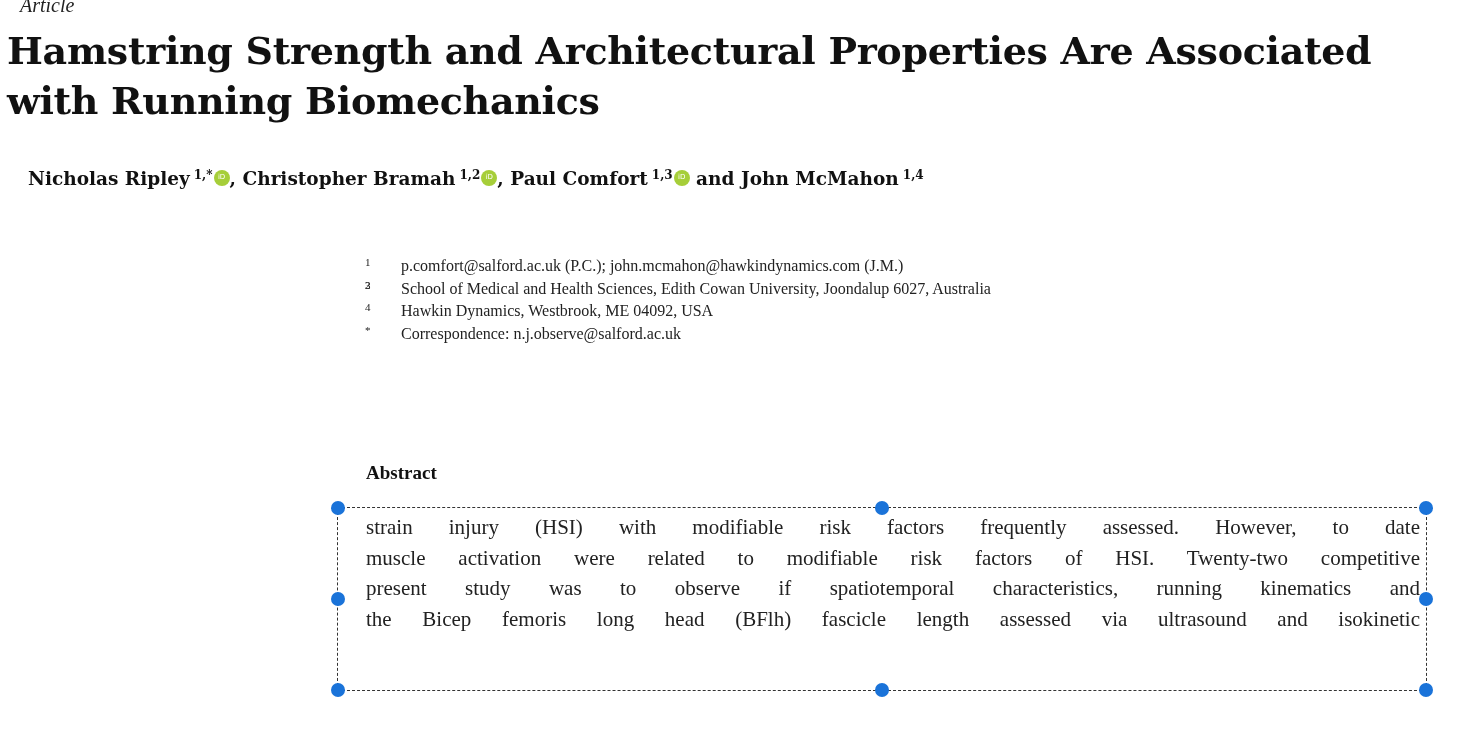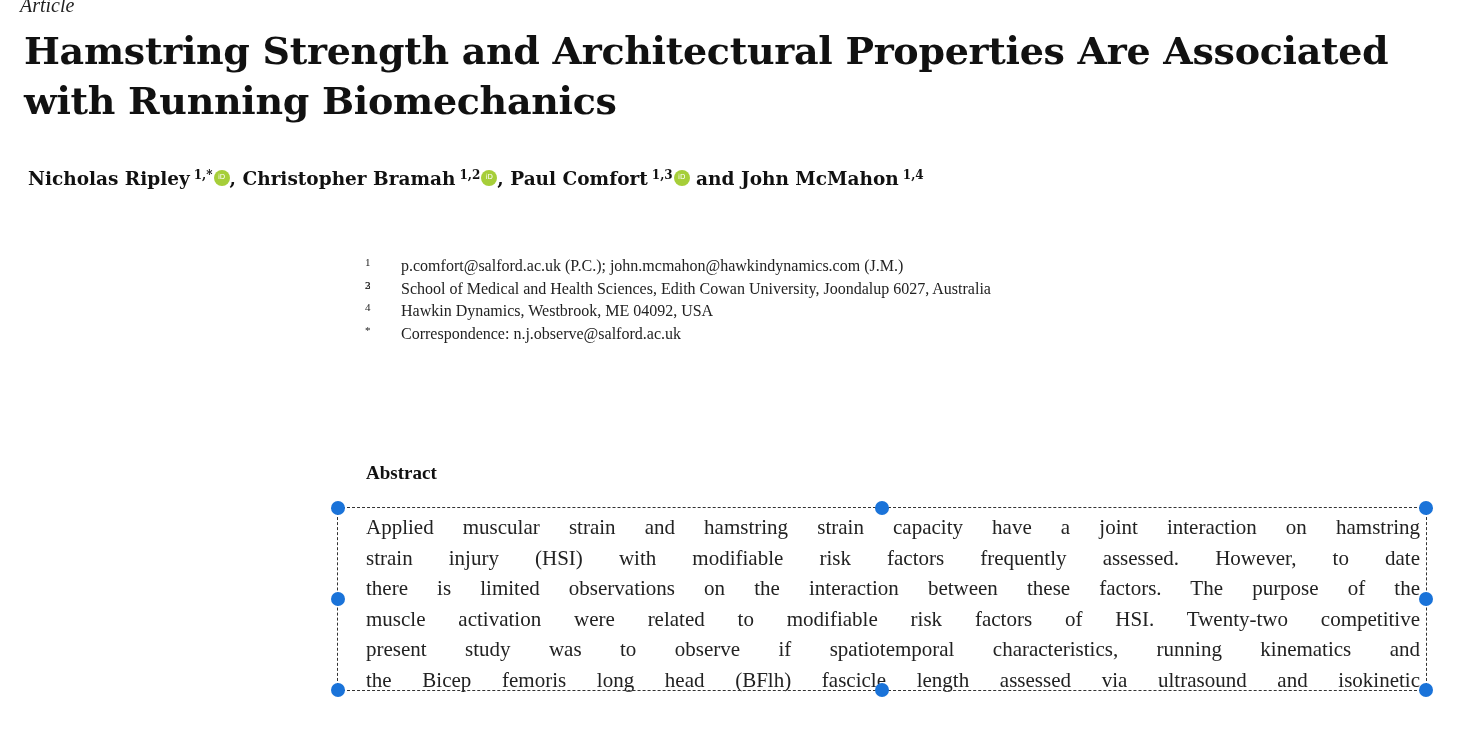--- a/index.html
+++ b/index.html
@@ -1,18 +1,18 @@
 <!DOCTYPE html>
 <html><head>
 <meta charset="utf-8">
 <style>
   html, body { margin: 0; padding: 0; background: #ffffff; }
   body { width: 1460px; height: 752px; overflow: hidden; position: relative; font-family: "DejaVu Serif", "Liberation Serif", serif; color: #111; }
   .article-type { position: absolute; left: 20px; top: -6px; font-style: italic; font-size: 20px; color: #222; font-family: "Liberation Serif", serif; }
-  .title { position: absolute; left: 24px; top: 26px; width: 1420px; margin: 0; font-family: "DejaVu Serif", serif; font-weight: bold; font-size: 38px; line-height: 50px; letter-spacing: -0.3px; color: #111; }
+  .title { position: absolute; left: 7px; top: 26px; width: 1420px; margin: 0; font-family: "DejaVu Serif", serif; font-weight: bold; font-size: 38px; line-height: 50px; letter-spacing: -0.3px; color: #111; }
   .authors { position: absolute; left: 28px; top: 168px; font-family: "DejaVu Serif", serif; font-weight: bold; font-size: 18.5px; color: #111; white-space: nowrap; }
   .authors sup { font-size: 12px; vertical-align: 6px; margin-left: 4px; }
   .orcid { display: inline-block; width: 16px; height: 16px; border-radius: 50%; background: #a6ce39; vertical-align: -1px; margin-left: 1px; position: relative; }
   .orcid::after { content: "iD"; position: absolute; left: 0; right: 0; top: 3px; text-align: center; font-size: 7px; color: #fff; font-family: "DejaVu Sans", sans-serif; font-weight: normal; }
   .affils { position: absolute; left: 365px; top: 255px; font-family: "Liberation Serif", serif; font-size: 16px; color: #222; }
   .affil { position: relative; padding-left: 36px; line-height: 22.5px; }
   .affil .num { position: absolute; left: 0; top: -4px; font-size: 11px; }
   .abstract-heading { position: absolute; left: 366px; top: 462px; font-family: "Liberation Serif", serif; font-weight: bold; font-size: 19px; color: #111; }
   .abstract-body { position: absolute; left: 366px; top: 512px; width: 1054px; font-family: "Liberation Serif", serif; font-size: 21px; line-height: 30.6px; color: #222; text-align: justify; }
   .abstract-line { display: block; text-align: justify; text-align-last: justify; white-space: nowrap; height: 30.6px; }
@@ -38,23 +38,21 @@
   <div class="affil"><span class="num"></span><span>p.comfort@salford.ac.uk (P.C.); john.mcmahon@hawkindynamics.com (J.M.)</span></div>
   <div class="affil"><span class="num">2</span></div>
   <div class="affil"><span class="num">3</span><span>School of Medical and Health Sciences, Edith Cowan University, Joondalup 6027, Australia</span></div>
   <div class="affil"><span class="num">4</span><span>Hawkin Dynamics, Westbrook, ME 04092, USA</span></div>
   <div class="affil"><span class="num">*</span><span>Correspondence: n.j.observe@salford.ac.uk</span></div>
 </div>
 
 <div class="abstract-heading">Abstract</div>
 
 <div class="abstract-body">
-  <span class="abstract-line">Applied muscular strain and hamstring strain capacity have a joint interaction on hamstring</span>
   <span class="abstract-line">strain injury (HSI) with modifiable risk factors frequently assessed.  However, to date</span>
-  <span class="abstract-line">there is limited observations on the interaction between these factors. The purpose of the</span>
   <span class="abstract-line">muscle activation were related to modifiable risk factors of HSI. Twenty-two competitive</span>
   <span class="abstract-line">present study was to observe if spatiotemporal characteristics, running kinematics and</span>
   <span class="abstract-line">the Bicep femoris long head (BFlh) fascicle length assessed via ultrasound and isokinetic</span>
 </div>
 
 <div class="selection">
   <span class="handle" style="left: 0px; top: 0px; background: rgb(26, 115, 217);"></span>
   <span class="handle" style="left: 50%; top: 0px; background: rgb(26, 115, 217);"></span>
   <span class="handle" style="left: 100%; top: 0px; background: rgb(26, 115, 217);"></span>
   <span class="handle" style="left: 0px; top: 50%; background: rgb(26, 115, 217);"></span>

